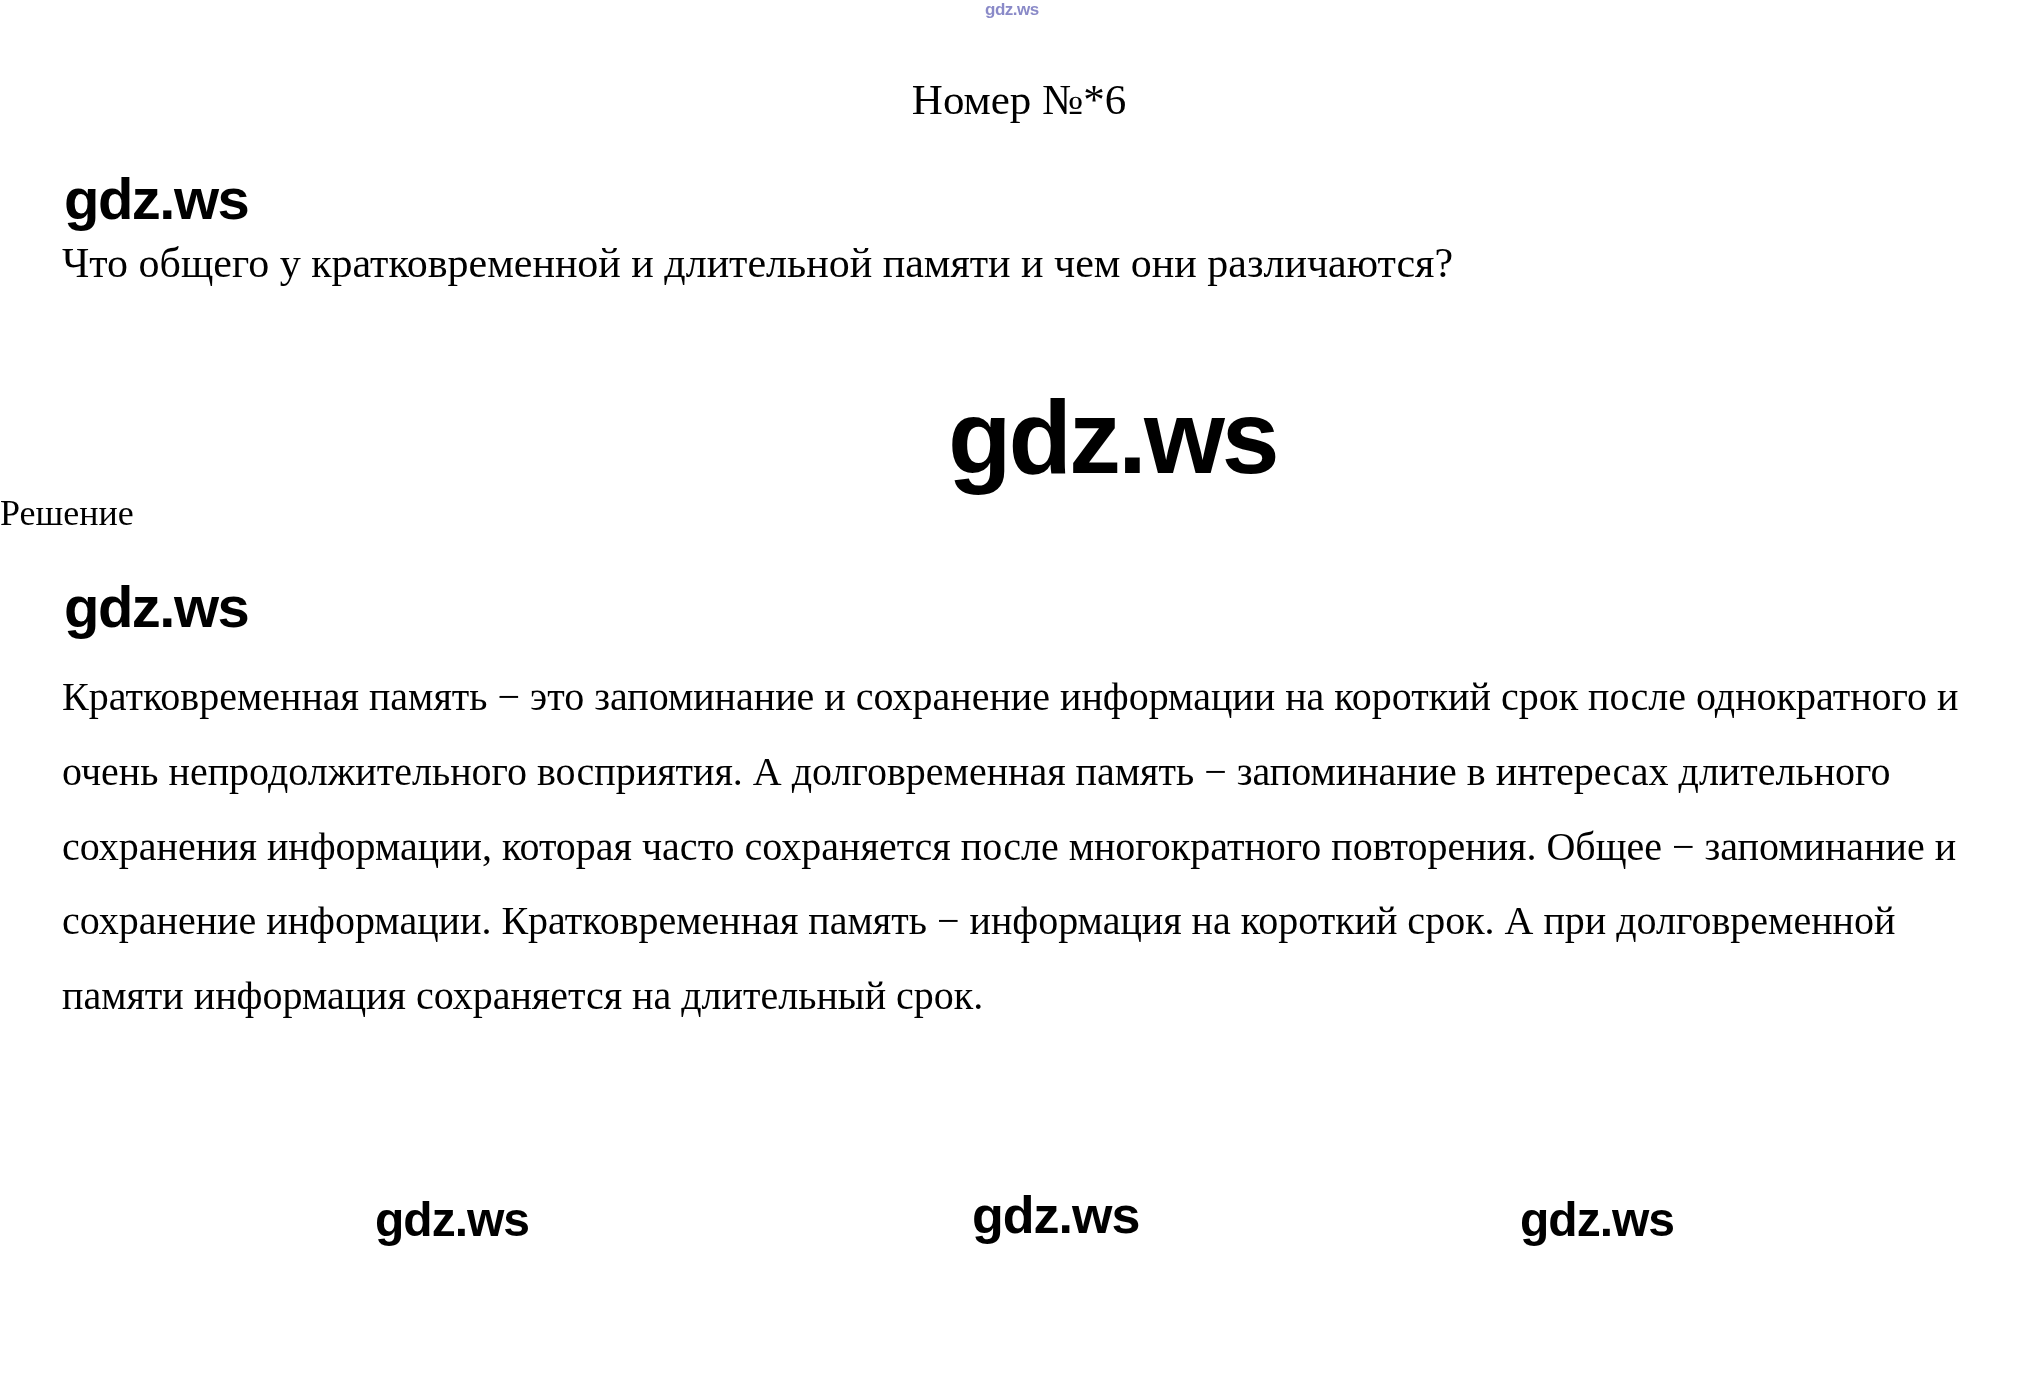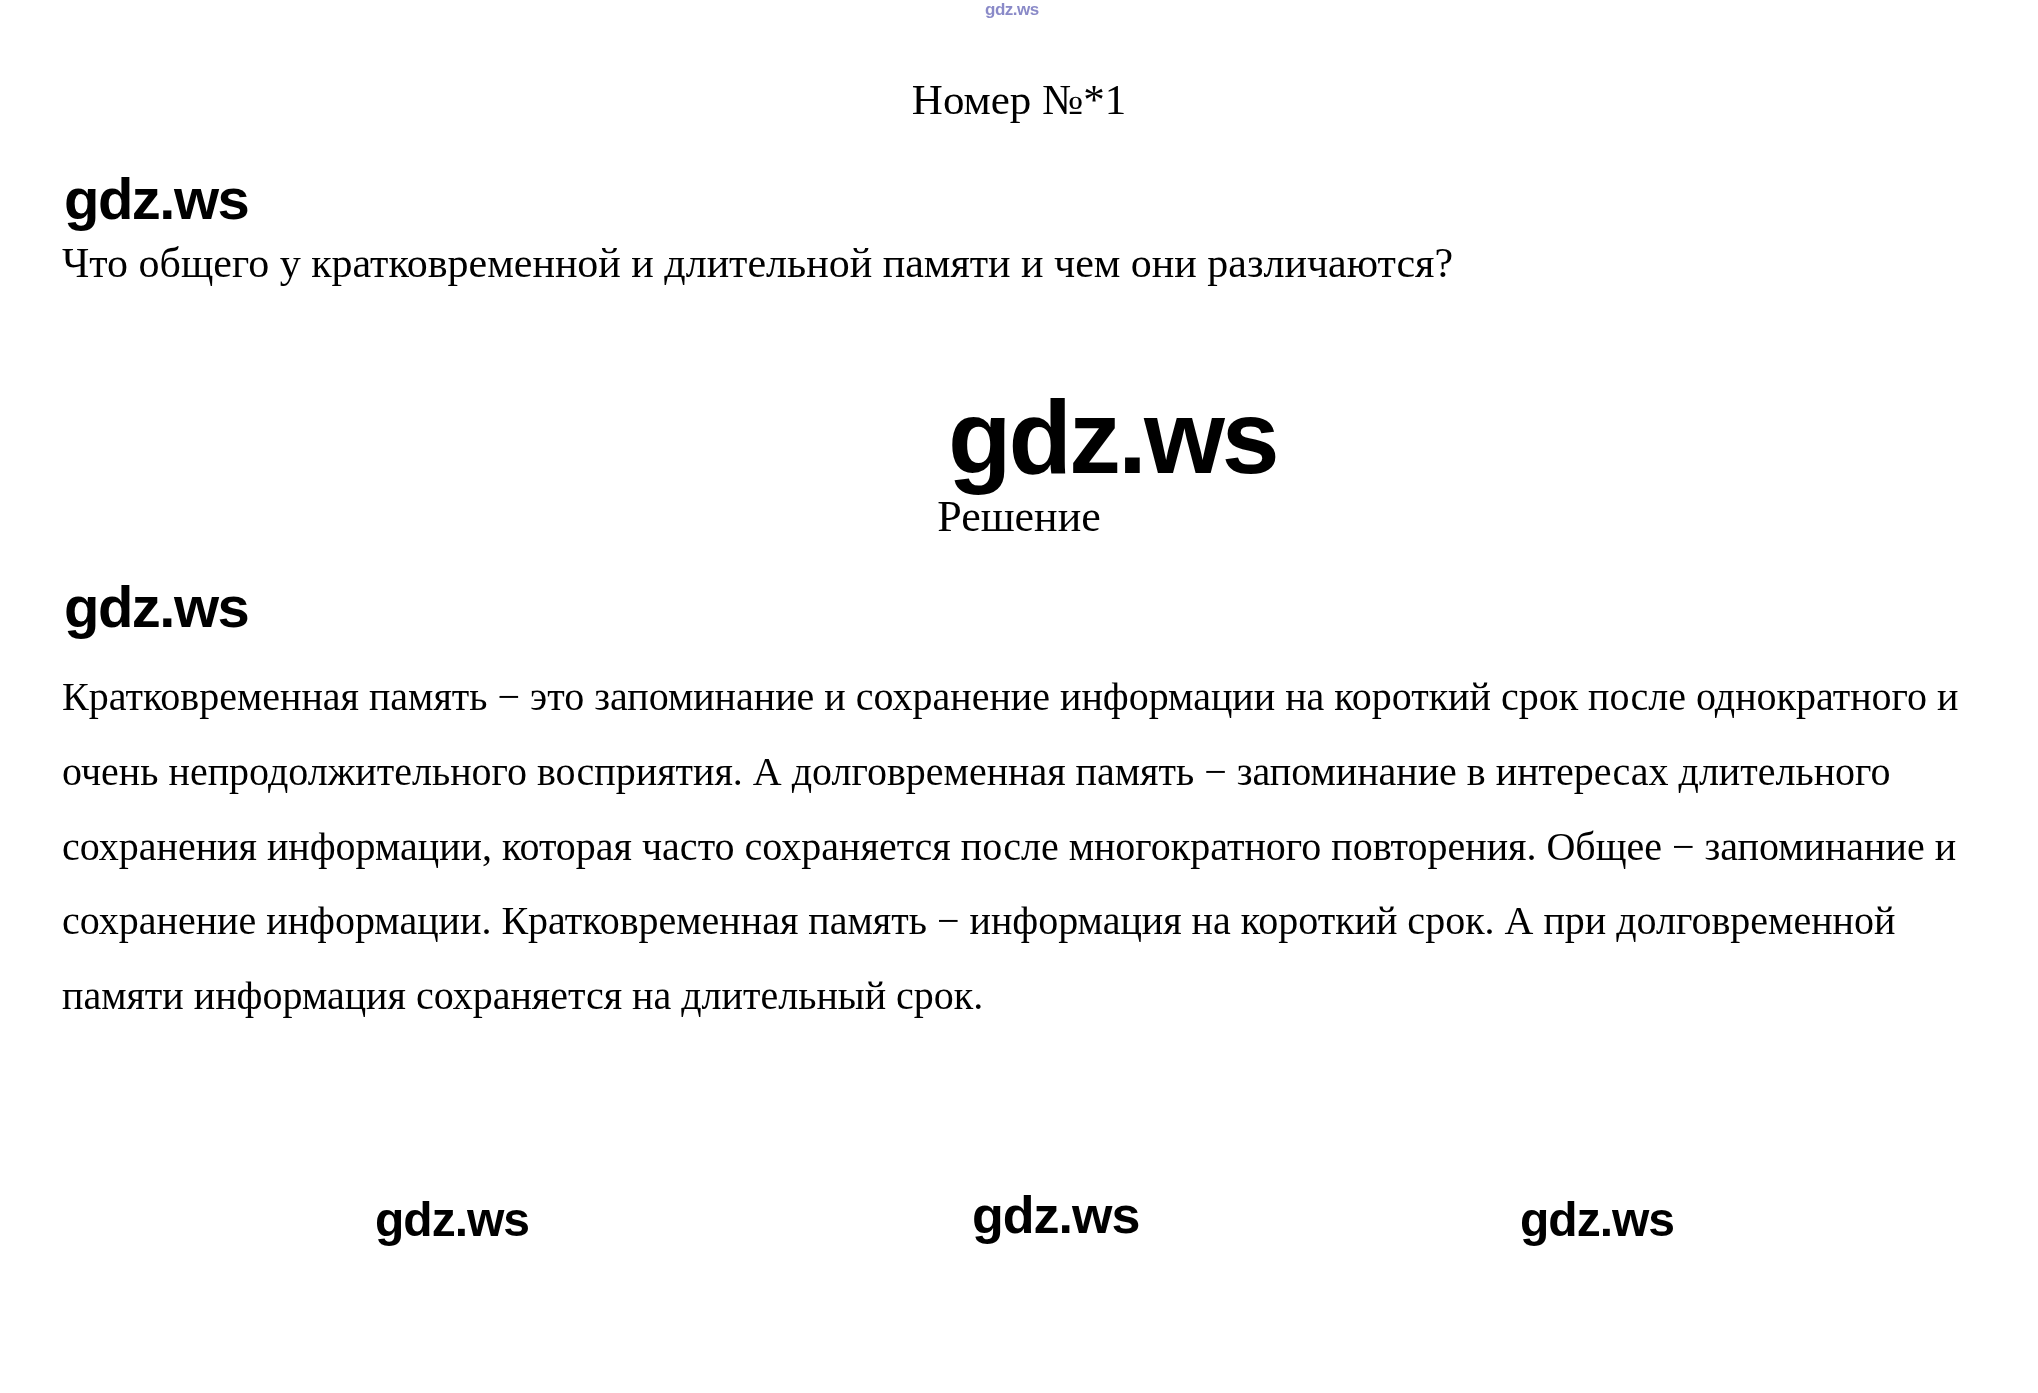--- a/index.html
+++ b/index.html
@@ -53,22 +53,22 @@
     font-size: 42px;
     line-height: 1.85;
   }
 
   
   .solution-label {
     position: absolute;
     left: 0;
     right: 0;
     top: 495px;
-    text-align: center;
-    font-size: 44px;
+    text-align: left;
+    font-size: 36px;
     line-height: 1;
   }
 
   
   .body-text {
     position: absolute;
     left: 62px;
     top: 660px;
     width: 1900px;
     font-size: 40px;
@@ -92,21 +92,21 @@
   .wm-e { left: 972px; top: 1185px; font-size: 52px; letter-spacing: -1px; }
   .wm-f { left: 1520px;top: 1192px; font-size: 48px; letter-spacing: -1px; }
 </style>
 </head>
 <body>
 
 <div class="page">
 
   <div class="wm-tiny">gdz.ws</div>
 
-  <div class="doc-title">Номер №*1</div>
+  <div class="doc-title">Номер №*6</div>
 
   <div class="wm wm-a">gdz.ws</div>
 
   <div class="question">Что общего у кратковременной и длительной памяти и чем они различаются?</div>
 
   <div class="wm wm-b">gdz.ws</div>
 
   <div class="solution-label">Решение</div>
 
   <div class="wm wm-c">gdz.ws</div>

